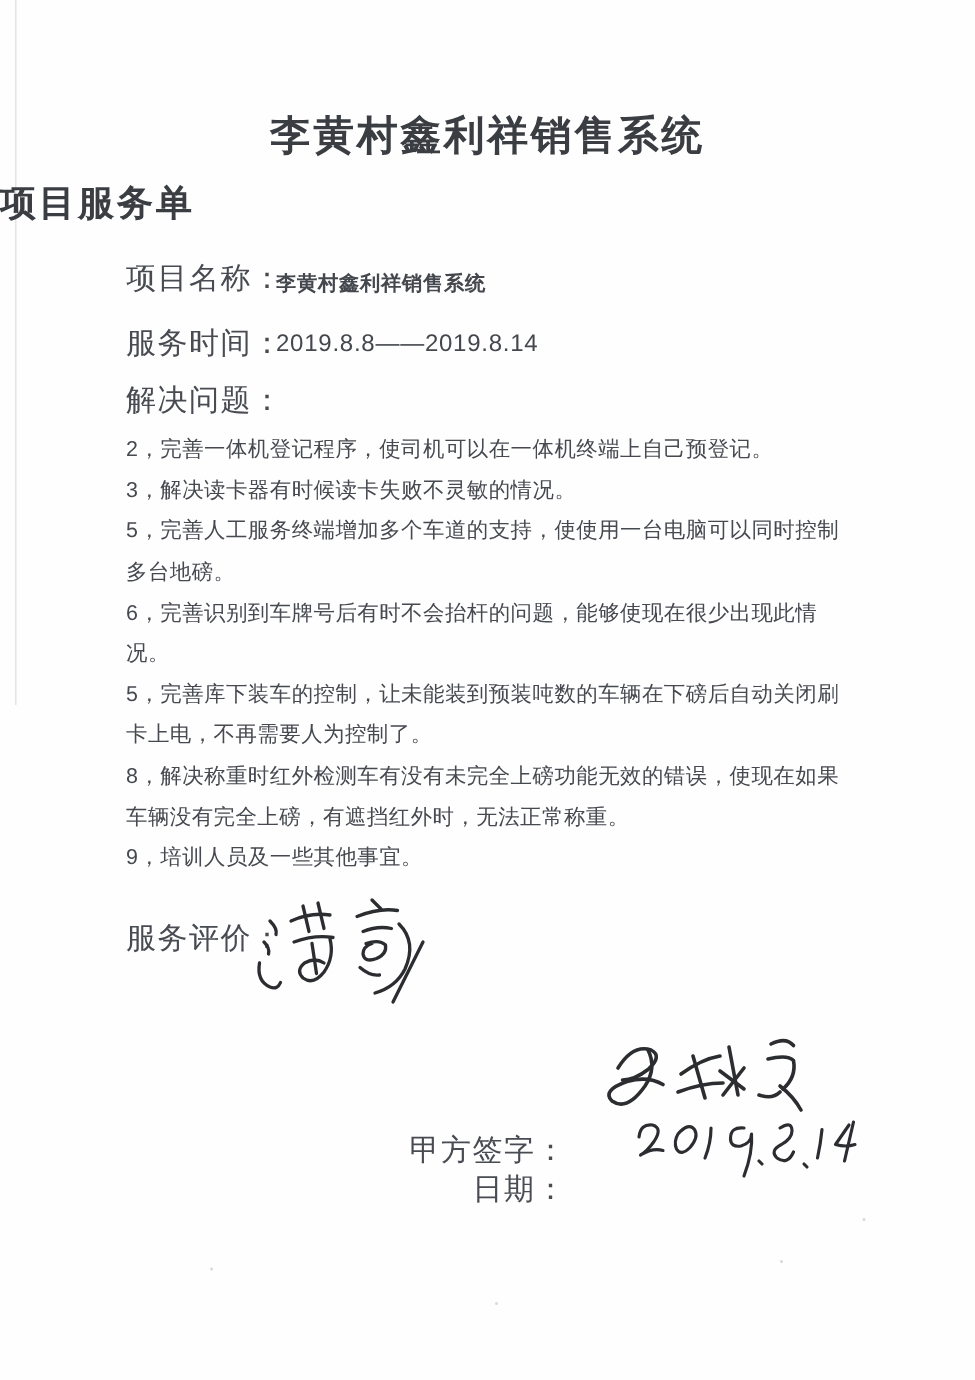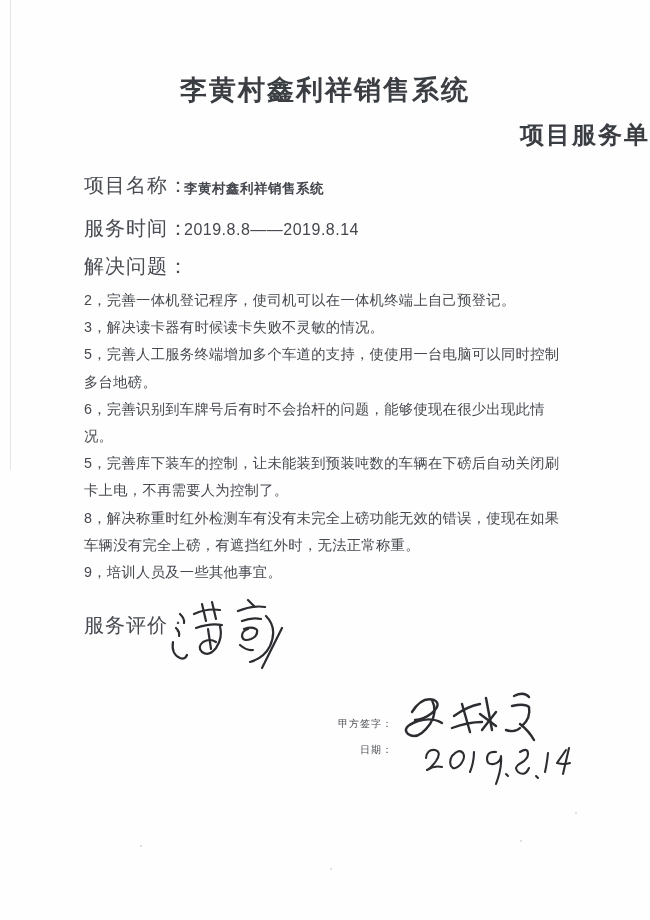--- a/index.html
+++ b/index.html
@@ -18,39 +18,39 @@
     background:#e4e4e6;
   }
   .speck{position:absolute;width:2px;height:2px;border-radius:50%;background:#d9d9db;}
   .doc-title{
     position:absolute;left:0;top:72px;width:650px;
     text-align:center;font-size:27px;font-weight:bold;
     letter-spacing:2px;color:#3a3d42;
   }
   .doc-subtitle{
     position:absolute;left:0;top:119px;width:650px;
-    text-align:right;font-size:24px;font-weight:bold;
+    text-align:left;font-size:24px;font-weight:bold;
     letter-spacing:2px;color:#3a3d42;
   }
   .field-label{
     position:absolute;left:84px;
     font-size:20px;font-weight:normal;color:#484b51;letter-spacing:1px;
   }
   .field-value{position:absolute;color:#44474d;}
   .value-project{left:184px;top:180px;font-size:13.5px;font-weight:bold;letter-spacing:0.5px;}
   .value-time{left:184px;top:221px;font-size:16px;letter-spacing:0.5px;}
   .problems{
     position:absolute;left:84px;top:287px;width:489px;
     font-size:14.3px;line-height:27.2px;color:#46494f;
     letter-spacing:0.3px;
   }
   .problems p{margin:0;}
   .sig-label{
-    position:absolute;right:257px;
-    font-size:10px;color:#484b51;letter-spacing:1px;white-space:nowrap;
+    position:absolute;right:272px;
+    font-size:20px;color:#484b51;letter-spacing:1px;white-space:nowrap;margin-top:36px;
   }
   .hw{position:absolute;}
   .hw path{fill:none;stroke:#2c2d31;stroke-linecap:round;stroke-linejoin:round;}
   .hw-eval path{stroke-width:2.2;}
   .hw-sig path{stroke-width:2.4;}
   .hw-date path{stroke-width:2.1;}
 </style>
 </head>
 <body>
 

